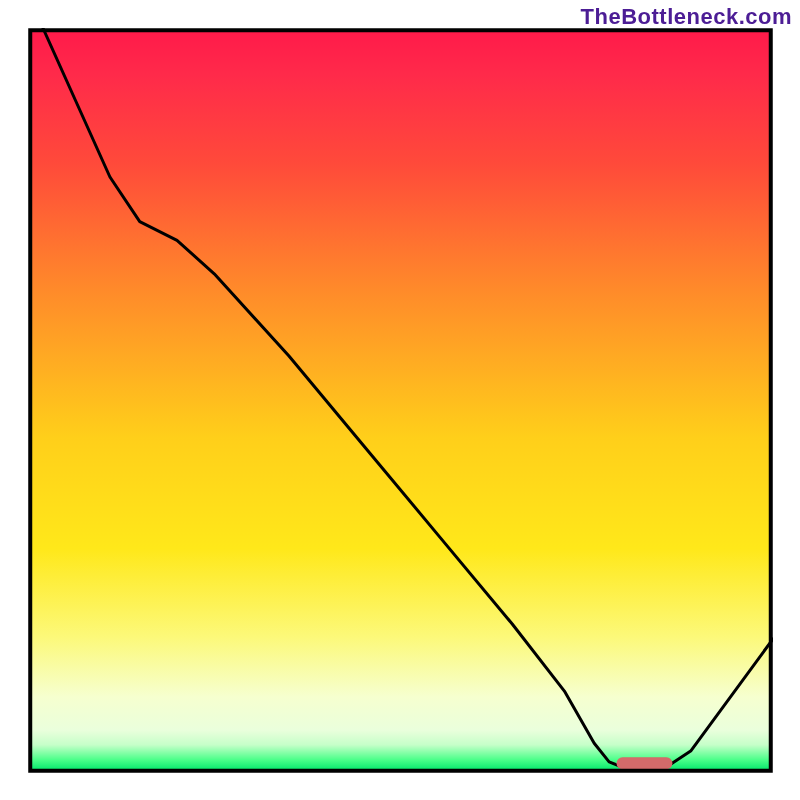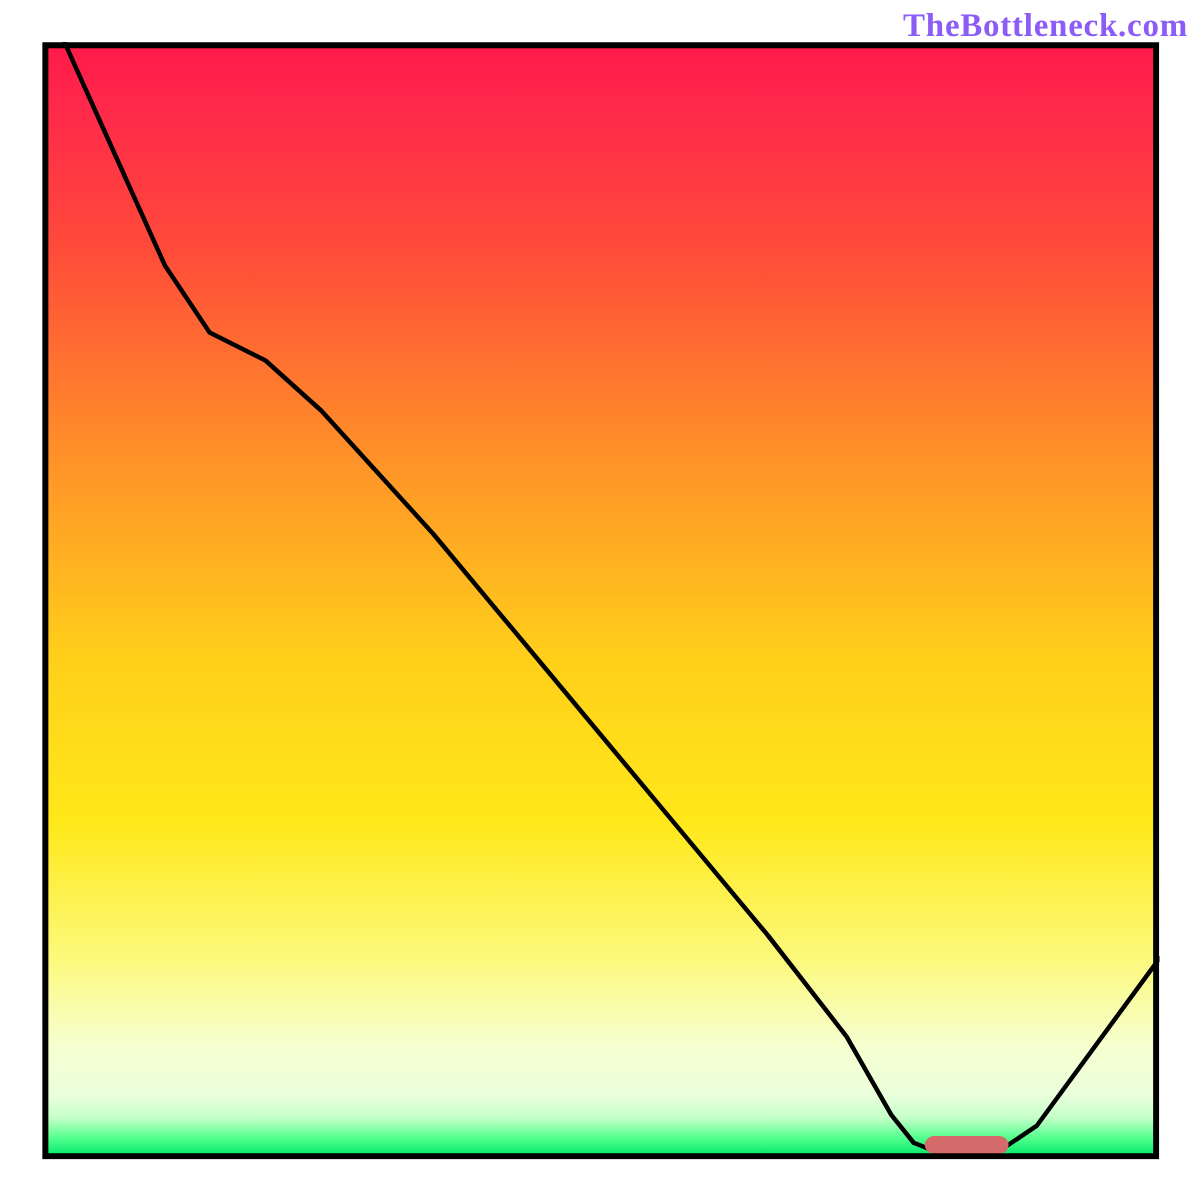--- a/index.html
+++ b/index.html
@@ -1,18 +1,18 @@
 <!DOCTYPE html>
 <html><head>
   <meta charset="utf-8">
   <style>
     * { margin: 0; padding: 0; box-sizing: border-box; }
     html, body { width: 800px; height: 800px; overflow: hidden; }
     body { background: #fff; position: relative; font-family: Arial, sans-serif; }
-    .watermark { position: absolute; top: 4px; right: 8px; font-size: 22px; font-weight: 700; color: #8b5cf6; letter-spacing: 0.5px; z-index: 10; font-family: Liberation Serif, serif; }
+    .watermark { position: absolute; top: 4px; right: 8px; font-size: 22px; font-weight: 700; color: #4c1d95; letter-spacing: 0.5px; z-index: 10; }
     .plot { position: absolute; left: 28px; top: 28px; width: 745px; height: 745px; }
     .plot svg { display: block; }
     .border-rect { fill: none; stroke: #000; stroke-width: 4; vector-effect: non-scaling-stroke; }
     .grad-area { }
     .curve { fill: none; stroke: #000; stroke-width: 3; stroke-linejoin: round; stroke-linecap: round; vector-effect: non-scaling-stroke; }
     .marker { stroke: none; }
   </style>
 </head>
 <body>
 

